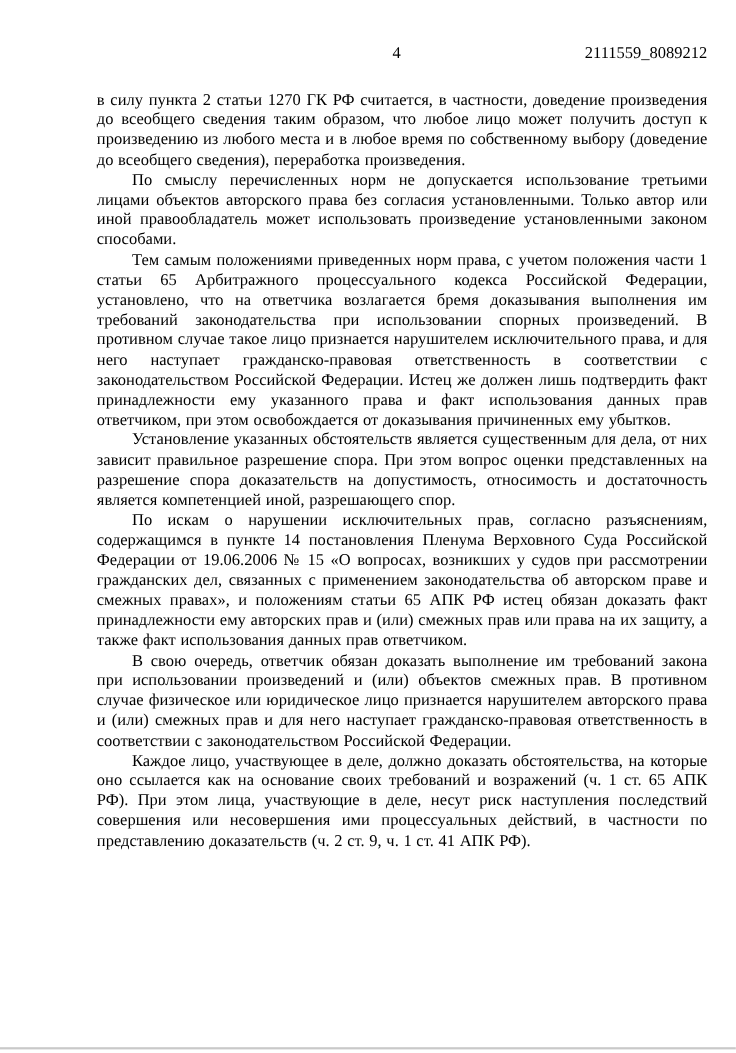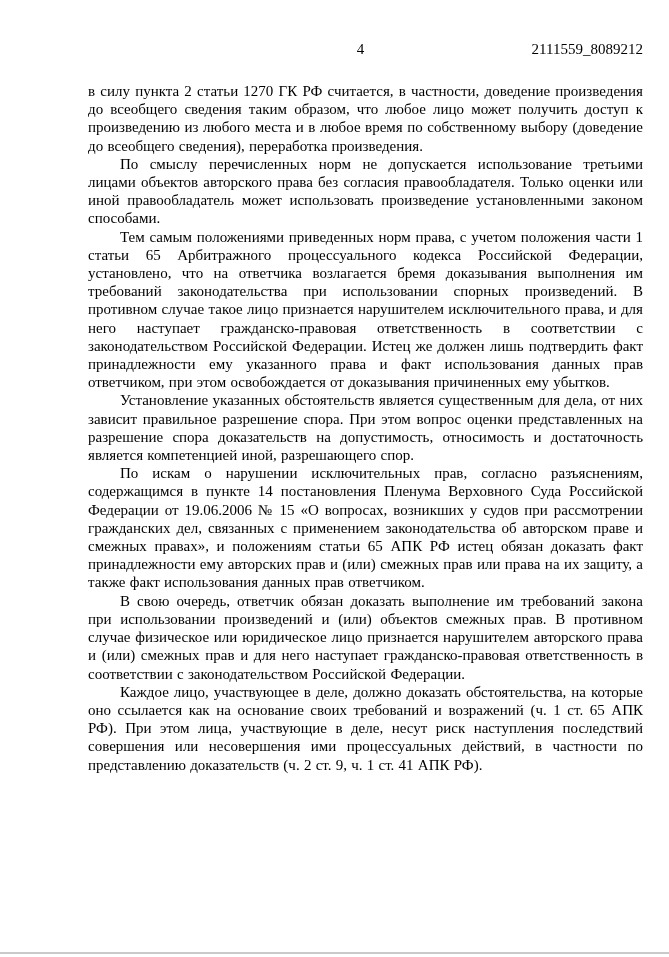--- a/index.html
+++ b/index.html
@@ -71,21 +71,21 @@
 <div class="page">
   <div class="page-inner">
 
     <header class="page-header">
       <span class="page-number">4</span>
       <span class="doc-id">2111559_8089212</span>
     </header>
 
     <main class="document-body">
       <p class="continuation">в силу пункта 2 статьи 1270 ГК РФ считается, в частности, доведение произведения до всеобщего сведения таким образом, что любое лицо может получить доступ к произведению из любого места и в любое время по собственному выбору (доведение до всеобщего сведения), переработка произведения.</p>
-      <p>По смыслу перечисленных норм не допускается использование третьими лицами объектов авторского права без согласия правообладателя. Только оценки или иной правообладатель может использовать произведение установленными законом способами.</p>
+      <p>По смыслу перечисленных норм не допускается использование третьими лицами объектов авторского права без согласия установленными. Только автор или иной правообладатель может использовать произведение установленными законом способами.</p>
       <p>Тем самым положениями приведенных норм права, с учетом положения части 1 статьи 65 Арбитражного процессуального кодекса Российской Федерации, установлено, что на ответчика возлагается бремя доказывания выполнения им требований законодательства при использовании спорных произведений. В противном случае такое лицо признается нарушителем исключительного права, и для него наступает гражданско-правовая ответственность в соответствии с законодательством Российской Федерации. Истец же должен лишь подтвердить факт принадлежности ему указанного права и факт использования данных прав ответчиком, при этом освобождается от доказывания причиненных ему убытков.</p>
       <p>Установление указанных обстоятельств является существенным для дела, от них зависит правильное разрешение спора. При этом вопрос оценки представленных на разрешение спора доказательств на допустимость, относимость и достаточность является компетенцией иной, разрешающего спор.</p>
       <p>По искам о нарушении исключительных прав, согласно разъяснениям, содержащимся в пункте 14 постановления Пленума Верховного Суда Российской Федерации от 19.06.2006 № 15 «О вопросах, возникших у судов при рассмотрении гражданских дел, связанных с применением законодательства об авторском праве и смежных правах», и положениям статьи 65 АПК РФ истец обязан доказать факт принадлежности ему авторских прав и (или) смежных прав или права на их защиту, а также факт использования данных прав ответчиком.</p>
       <p>В свою очередь, ответчик обязан доказать выполнение им требований закона при использовании произведений и (или) объектов смежных прав. В противном случае физическое или юридическое лицо признается нарушителем авторского права и (или) смежных прав и для него наступает гражданско-правовая ответственность в соответствии с законодательством Российской Федерации.</p>
       <p>Каждое лицо, участвующее в деле, должно доказать обстоятельства, на которые оно ссылается как на основание своих требований и возражений (ч. 1 ст. 65 АПК РФ). При этом лица, участвующие в деле, несут риск наступления последствий совершения или несовершения ими процессуальных действий, в частности по представлению доказательств (ч. 2 ст. 9, ч. 1 ст. 41 АПК РФ).</p>
     </main>
 
   </div>
 
   <div class="window-bottom-edge"></div>

